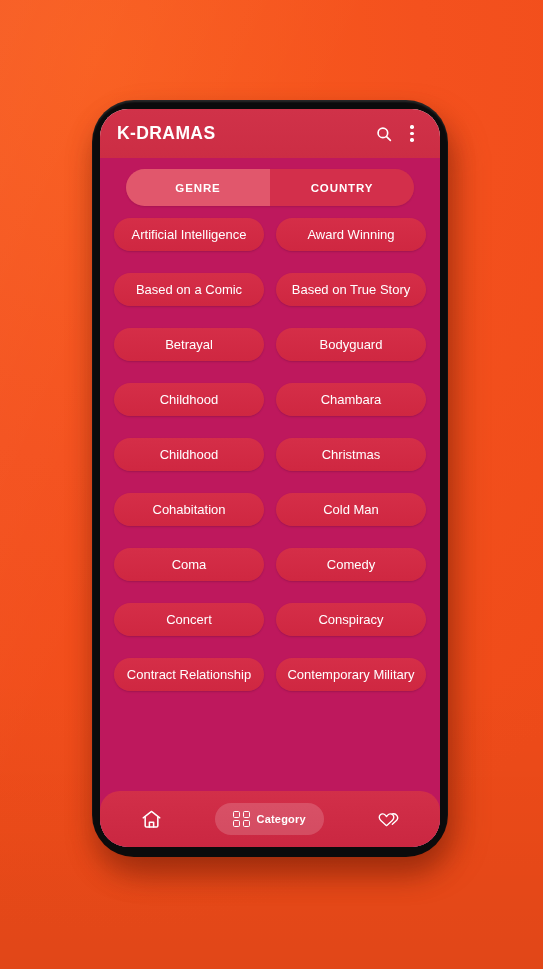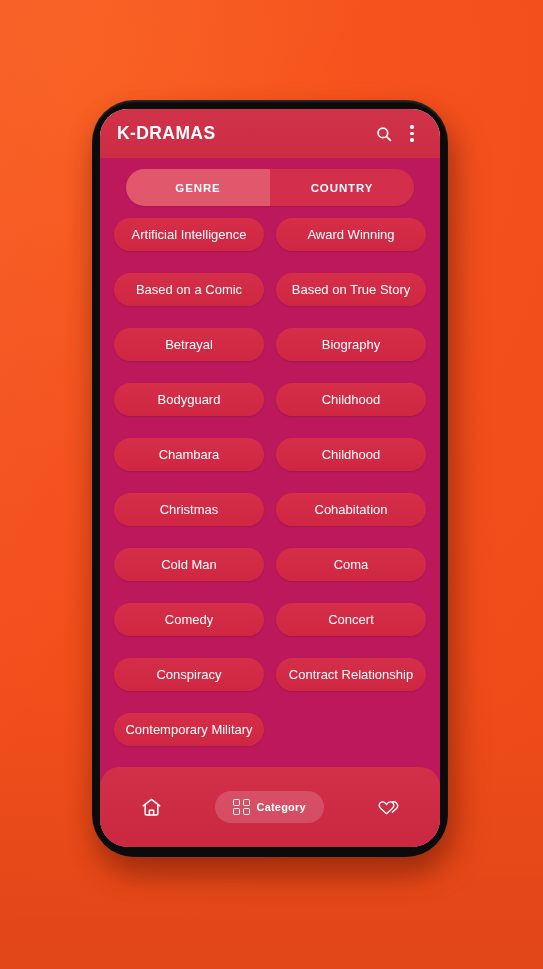--- a/index.html
+++ b/index.html
@@ -169,21 +169,21 @@
     white-space: nowrap;
     box-shadow: 0 1px 2px rgba(0,0,0,0.16);
   }
 
   
   #bottom-nav {
     position: absolute;
     left: 0;
     right: 0;
     bottom: 0;
-    height: 80px;
+    height: 56px;
     background: #cf2c46;
     background: linear-gradient(180deg, #d22f49 0%, #ca2741 100%);
     border-top-left-radius: 20px;
     border-top-right-radius: 20px;
     display: flex;
     align-items: center;
     justify-content: space-around;
     padding: 0 14px;
     box-sizing: border-box;
   }
@@ -262,21 +262,20 @@
             <span>COUNTRY</span>
           </div>
         </div>
 
         <div id="chip-grid">
             <div class="chip">Artificial Intelligence</div>
             <div class="chip">Award Winning</div>
             <div class="chip">Based on a Comic</div>
             <div class="chip">Based on True Story</div>
             <div class="chip">Betrayal</div>
-            <div class="chip">Biography</div>
             <div class="chip">Bodyguard</div>
             <div class="chip">Childhood</div>
             <div class="chip">Chambara</div>
             <div class="chip">Childhood</div>
             <div class="chip">Christmas</div>
             <div class="chip">Cohabitation</div>
             <div class="chip">Cold Man</div>
             <div class="chip">Coma</div>
             <div class="chip">Comedy</div>
             <div class="chip">Concert</div>

